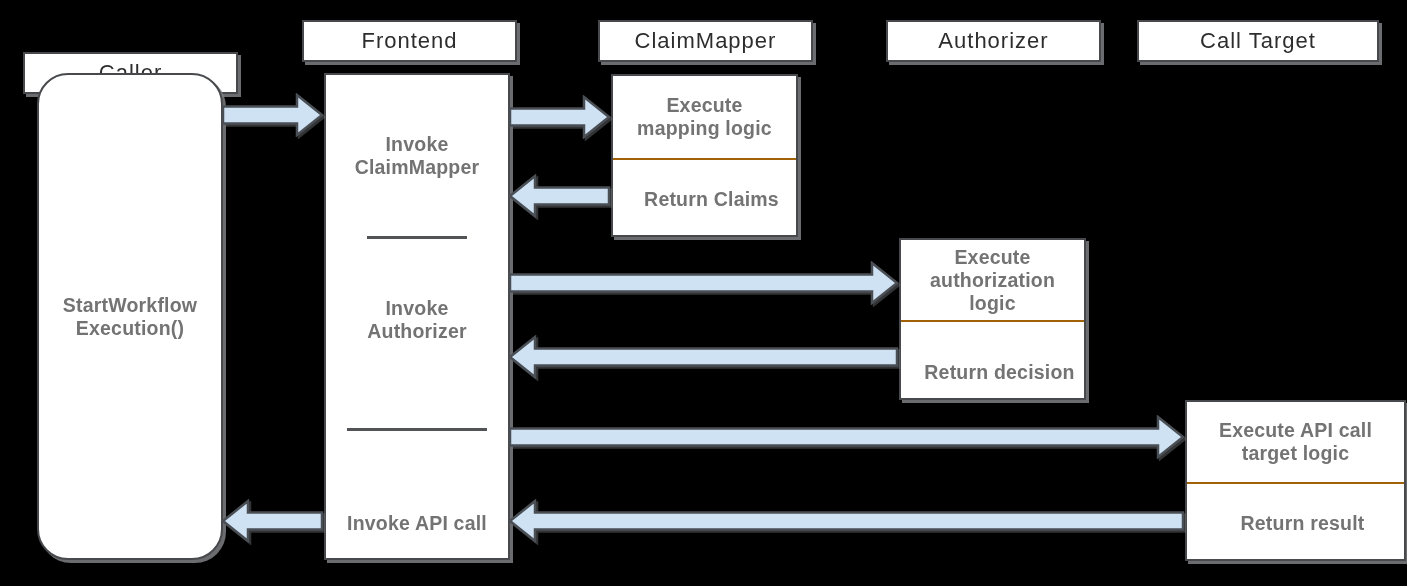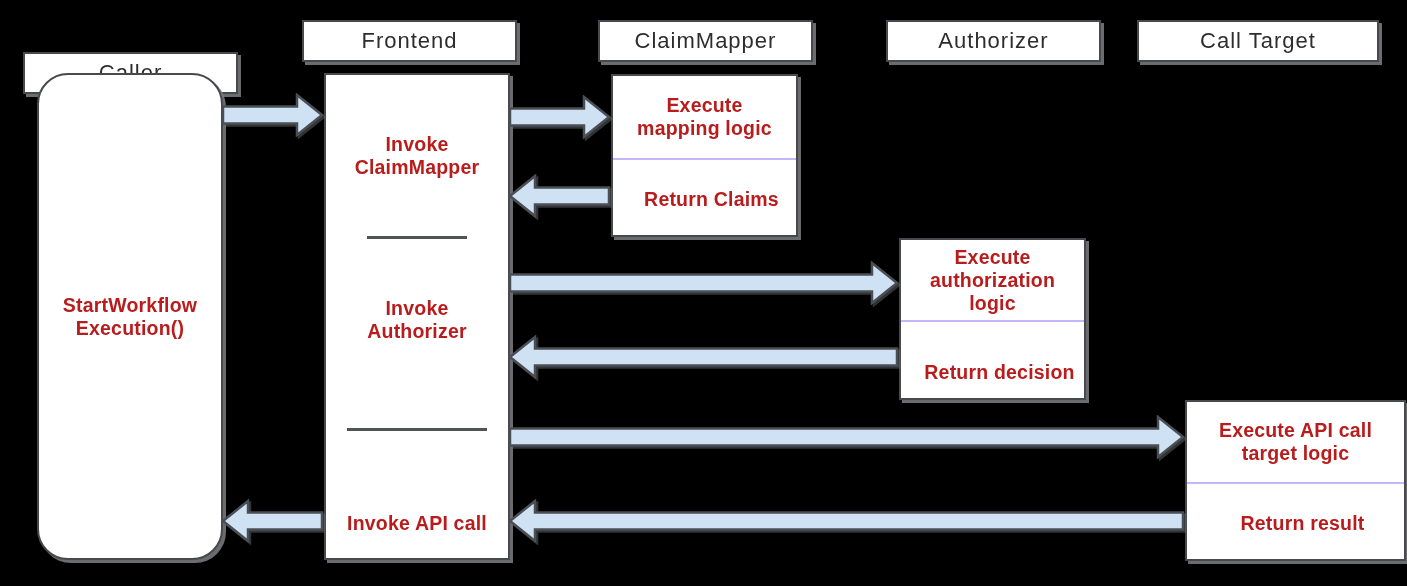--- a/index.html
+++ b/index.html
@@ -35,26 +35,26 @@
   }
   .stack { display: flex; flex-direction: column; }
   .section {
     flex: 0 0 auto;
     display: flex;
     align-items: center;
     justify-content: center;
     box-sizing: border-box;
   }
   .section + .section { border-top: 3px solid #515357; }
-  .pair .section + .section { border-top: 2px solid #c4b5fd; padding-left: 14px; }
+  .pair .section + .section { border-top: 2px solid #a16207; padding-left: 14px; }
   .box-label {
     font-weight: 700;
     font-size: 19.5px;
     line-height: 1.18;
-    color: #b91c1c;
+    color: #737373;
     text-align: center;
     white-space: pre-line;
     letter-spacing: 0.2px;
   }
   .single {
     display: flex;
     align-items: center;
     justify-content: center;
   }
   .arrow {

